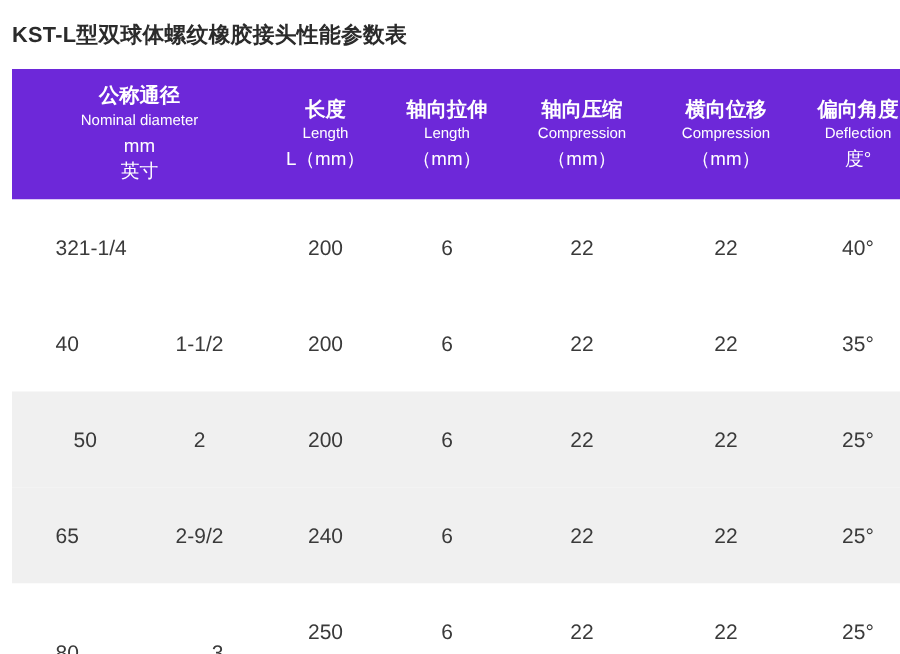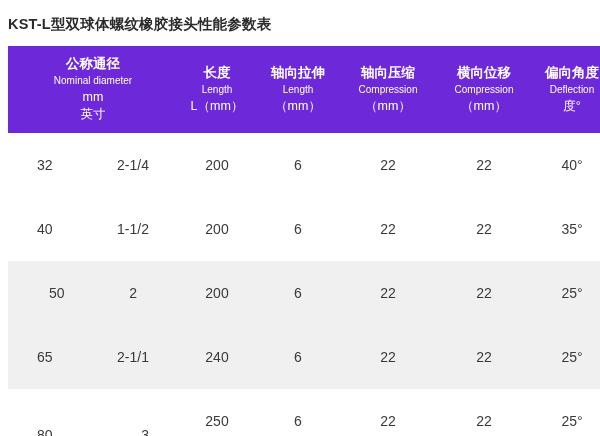--- a/index.html
+++ b/index.html
@@ -152,23 +152,23 @@
             <span class="l1">偏向角度</span>
             <span class="l2">Deflection</span>
             <span class="l3">度°</span>
           </div>
         </th>
       </tr>
     </thead>
     <tbody>
       <tr class="band-white">
         <td>
-            <div style="display: flex; justify-content: space-between; align-items: center; padding: 0px 28px;">
+            <div style="display: flex; align-items: center; padding: 0px 28px;">
               <span>32</span>
-              <span>2-1/4</span>
+              <span>1-1/4</span>
             </div>
           </td>
         <td>200</td>
         <td>6</td>
         <td>22</td>
         <td>22</td>
         <td>40°</td>
       </tr>
       <tr class="band-white">
         <td>
@@ -193,21 +193,21 @@
         <td>200</td>
         <td>6</td>
         <td>22</td>
         <td>22</td>
         <td>25°</td>
       </tr>
       <tr class="band-grey">
         <td>
             <div style="display: flex; justify-content: space-between; align-items: flex-start; padding: 0px 28px;">
               <span>65</span>
-              <span>2-1/1</span>
+              <span>2-9/2</span>
             </div>
           </td>
         <td>240</td>
         <td>6</td>
         <td>22</td>
         <td>22</td>
         <td>25°</td>
       </tr>
       <tr class="band-white">
         <td>

